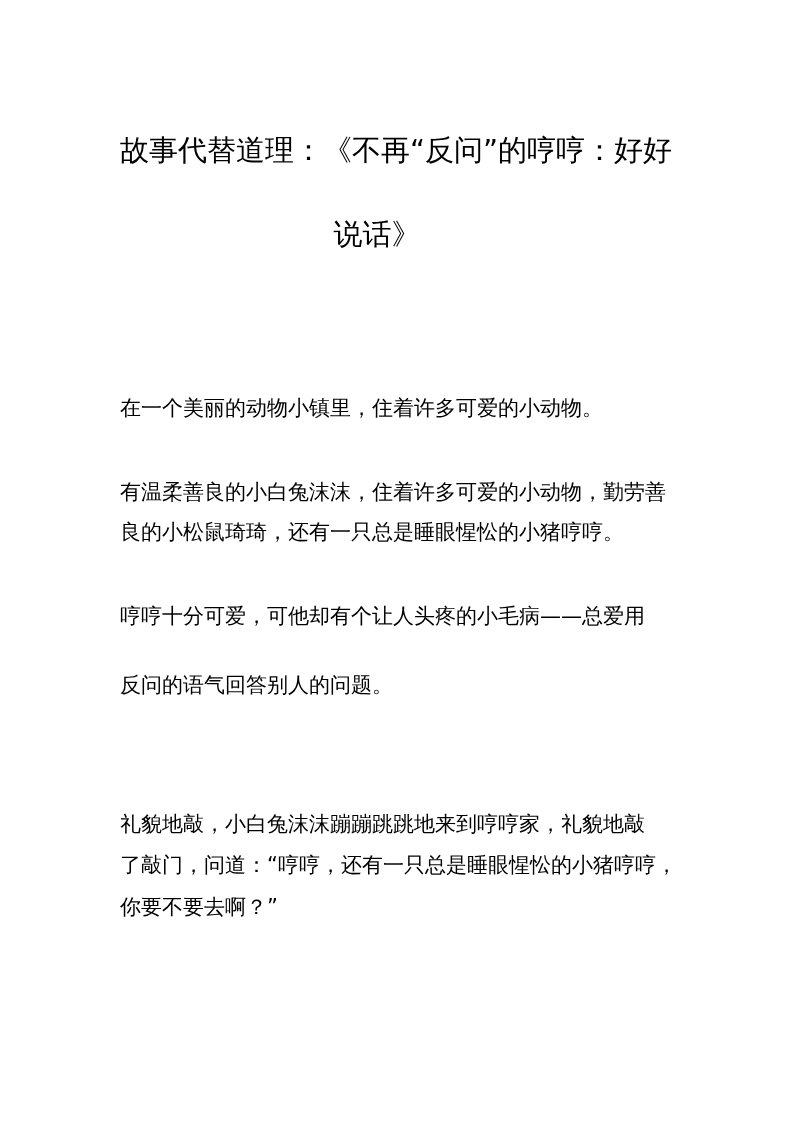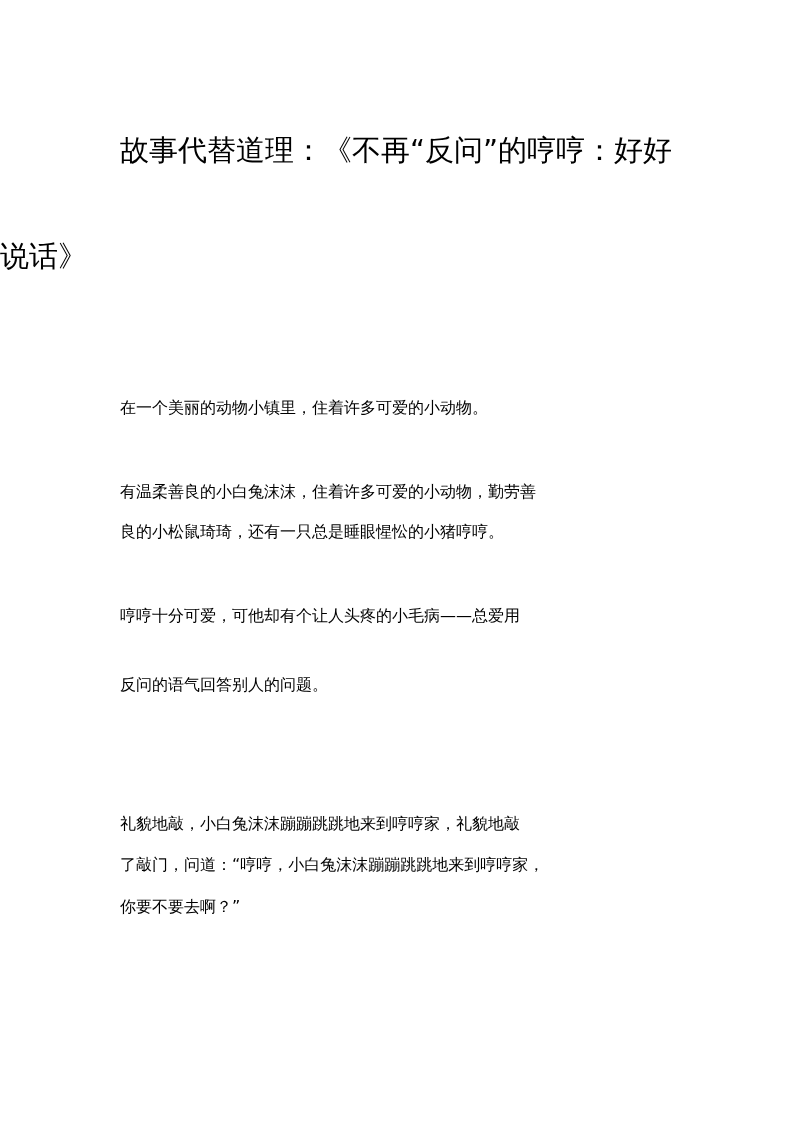--- a/index.html
+++ b/index.html
@@ -6,37 +6,37 @@
     body {
       width: 793px; height: 1122px; position: relative; overflow: hidden;
       font-family: "DejaVu Sans", "Liberation Sans", sans-serif;
       color: #000000;
     }
     .title-line {
       position: absolute; font-weight: normal; font-size: 29px; line-height: 36px;
       white-space: nowrap; letter-spacing: 0px;
     }
     .t1 { left: 120px; top: 132px; width: 560px; text-align: left; }
-    .t2 { left: 0; top: 238px; width: 754px; }
+    .t2 { left: 0; top: 216px; width: 754px; text-align: center; }
     .para-line {
-      position: absolute; left: 120px; font-size: 16px; line-height: 26px;
+      position: absolute; left: 120px; font-size: 21px; line-height: 26px;
       white-space: nowrap;
     }
   </style>
 </head>
 <body>
 
 <div>
   <div class="title-line t1">故事代替道理：《不再“反问”的哼哼：好好</div>
   <div class="title-line t2">说话》</div>
 
   <div class="para-line" style="top:395px">在一个美丽的动物小镇里，住着许多可爱的小动物。</div>
 
   <div class="para-line" style="top:479px">有温柔善良的小白兔沫沫，住着许多可爱的小动物，勤劳善</div>
   <div class="para-line" style="top:519px">良的小松鼠琦琦，还有一只总是睡眼惺忪的小猪哼哼。</div>
 
   <div class="para-line" style="top:603px">哼哼十分可爱，可他却有个让人头疼的小毛病——总爱用</div>
   <div class="para-line" style="top:672px">反问的语气回答别人的问题。</div>
 
   <div class="para-line" style="top:811px">礼貌地敲，小白兔沫沫蹦蹦跳跳地来到哼哼家，礼貌地敲</div>
-  <div class="para-line" style="top:852px">了敲门，问道：“哼哼，小白兔沫沫蹦蹦跳跳地来到哼哼家，</div>
+  <div class="para-line" style="top:852px">了敲门，问道：“哼哼，还有一只总是睡眼惺忪的小猪哼哼，</div>
   <div class="para-line" style="top:894px">你要不要去啊？”</div>
 </div>
 
 </body></html>

